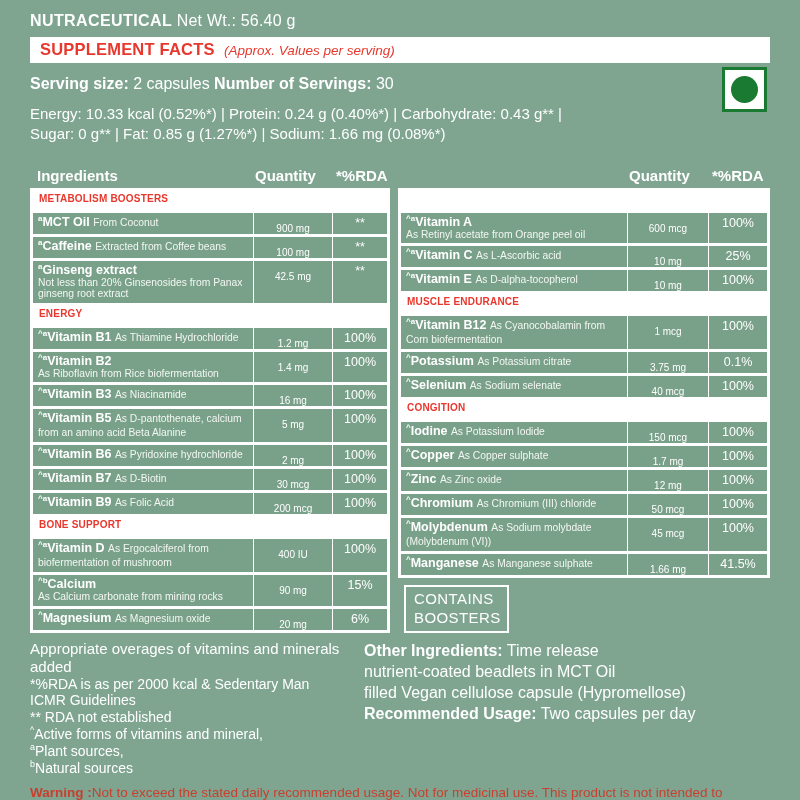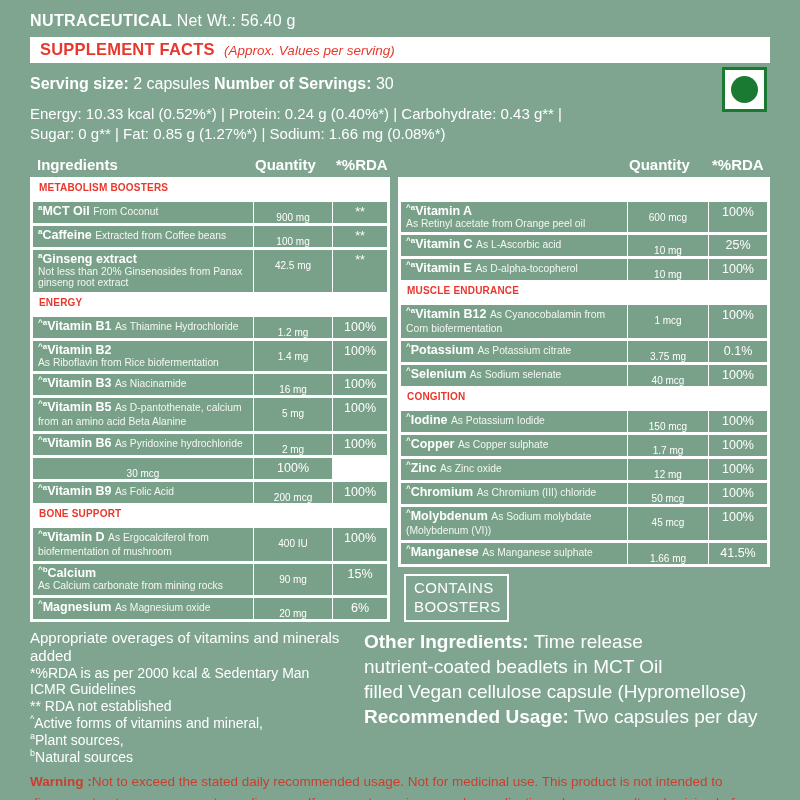--- a/index.html
+++ b/index.html
@@ -22,21 +22,21 @@
   .b{font-weight:bold;}
 
   .brand-line{font-size:16px;margin-bottom:7px;letter-spacing:.2px;}
   .brand{font-weight:bold;letter-spacing:.4px;}
 
   .title-bar{background:#fff;padding:3px 10px 4px;margin-bottom:12px;}
   .title{color:var(--red);font-weight:bold;font-size:16.5px;letter-spacing:.2px;}
   .title-note{color:var(--red);font-style:italic;font-size:13.5px;margin-left:5px;}
 
   .serving-line{font-size:16px;margin:4px 0 11px;}
-  .macros{font-size:15px;line-height:1.35;margin-bottom:11px;}
+  .macros{font-size:15px;line-height:1.35;margin-bottom:22px;}
 
   .veg-mark{
     position:absolute;top:67px;right:33px;width:45px;height:45px;
     background:#fff;border:3px solid var(--veg);
     display:flex;align-items:center;justify-content:center;
   }
   .veg-dot{width:27px;height:27px;border-radius:50%;background:var(--veg);}
 
   .col-headers{display:flex;gap:8px;font-weight:bold;font-size:15px;margin-bottom:4px;}
   .col-headers .half{display:grid;gap:3px;}
@@ -65,21 +65,21 @@
   .caffeine-box{
     display:inline-block;border:2px solid #fff;color:#fff;
     font-size:15px;line-height:1.25;letter-spacing:.4px;
     padding:3px 8px;margin:7px 0 0 6px;max-width:105px;
   }
 
   .footer{display:flex;margin-top:7px;}
   .fn{width:324px;font-size:14px;line-height:1.2;}
   .fn-line.small{font-size:15px;}
   .fn sup{font-size:9px;vertical-align:super;line-height:0;}
-  .oi{margin-left:10px;font-size:19px;line-height:1.32;}
+  .oi{margin-left:10px;font-size:16px;line-height:1.32;}
 
   .warning{color:var(--warn);font-size:13.5px;line-height:1.5;margin-top:7px;width:742px;}
 </style>
 </head>
 <body>
 
 <div class="page">
 
   <div class="brand-line">
     <span class="brand">NUTRACEUTICAL</span>
@@ -159,20 +159,21 @@
             <div class="cell cname"><span class="nm"><sup>^a</sup>Vitamin B5 </span><span class="ds">As D-pantothenate, calcium from an amino acid Beta Alanine</span></div>
             <div class="cell cq">5 mg</div>
             <div class="cell cr">100%</div>
           </div>
           <div class="row">
             <div class="cell cname"><span class="nm"><sup>^a</sup>Vitamin B6 </span><span class="ds">As Pyridoxine hydrochloride</span></div>
             <div class="cell cq">2 mg</div>
             <div class="cell cr">100%</div>
           </div>
           <div class="row">
+            <div class="cell cname"><span class="nm"><sup>^a</sup>Vitamin B7 </span><span class="ds">As D-Biotin</span></div>
             <div class="cell cq">30 mcg</div>
             <div class="cell cr">100%</div>
           </div>
           <div class="row">
             <div class="cell cname"><span class="nm"><sup>^a</sup>Vitamin B9 </span><span class="ds">As Folic Acid</span></div>
             <div class="cell cq">200 mcg</div>
             <div class="cell cr">100%</div>
           </div>
           <div class="sec-header">BONE SUPPORT</div>
           <div class="row">

